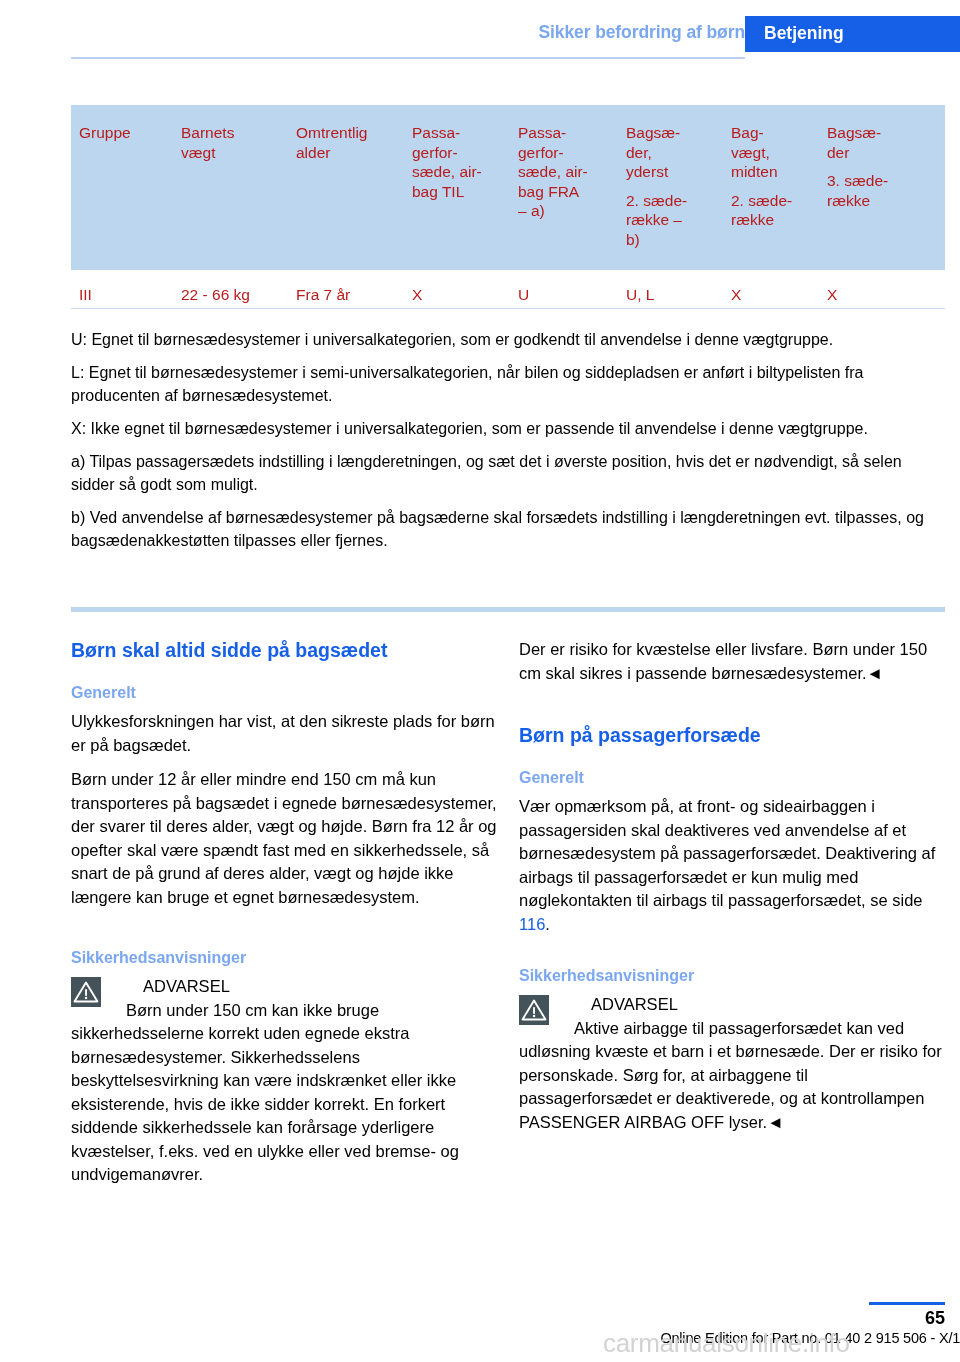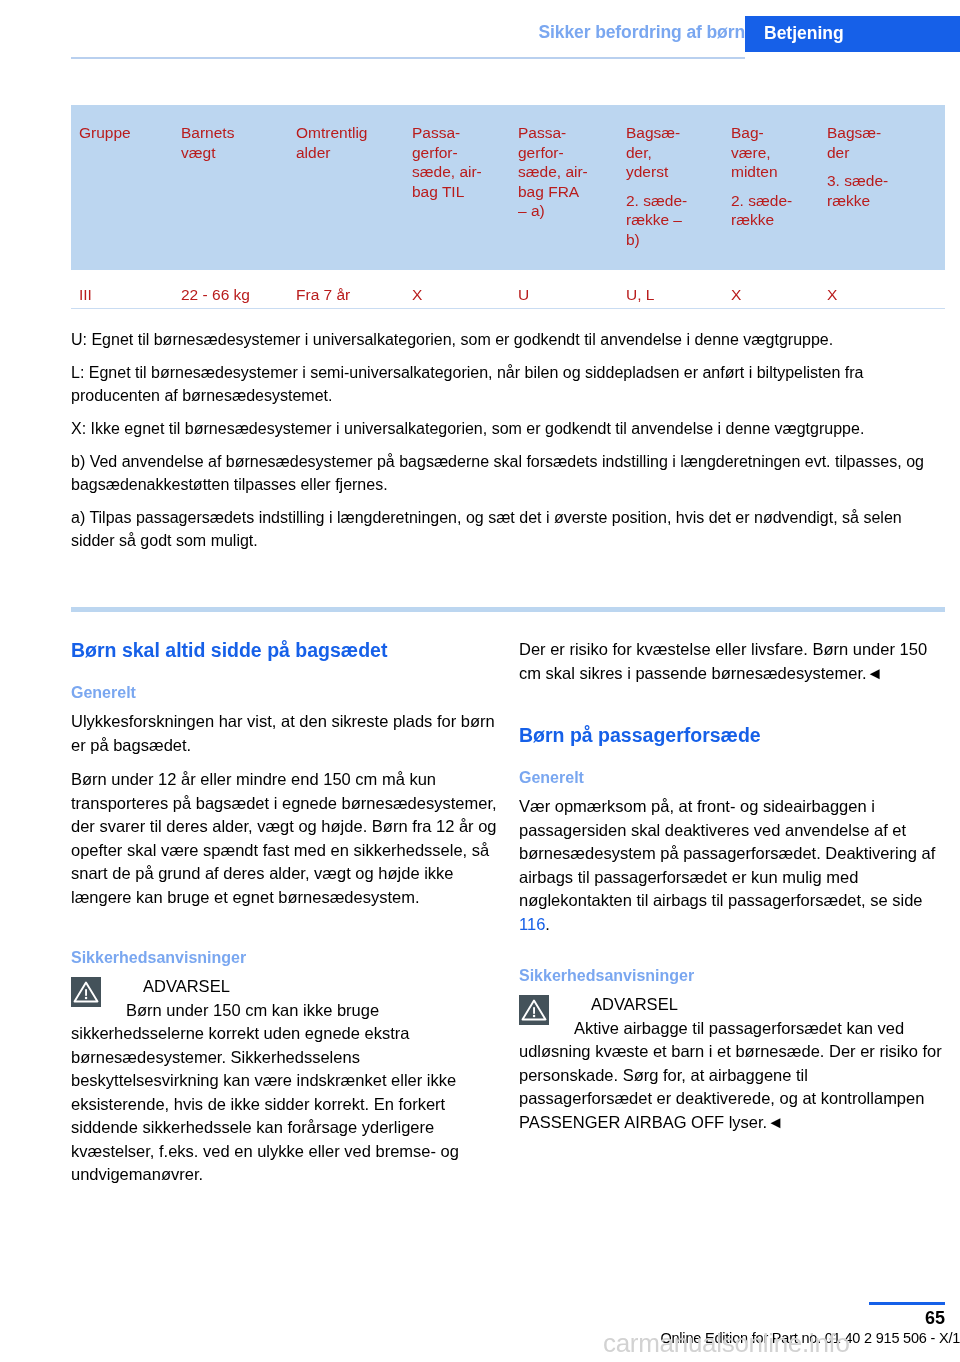--- a/index.html
+++ b/index.html
@@ -275,21 +275,21 @@
         <span class="ln">Bagsæ-</span>
         <span class="ln">der,</span>
         <span class="ln">yderst</span>
         <span class="gap"></span>
         <span class="ln">2. sæde-</span>
         <span class="ln">række –</span>
         <span class="ln">b)</span>
       </div>
       <div class="cell c6">
         <span class="ln">Bag-</span>
-        <span class="ln">være,</span>
+        <span class="ln">vægt,</span>
         <span class="ln">midten</span>
         <span class="gap"></span>
         <span class="ln">2. sæde-</span>
         <span class="ln">række</span>
       </div>
       <div class="cell c7">
         <span class="ln">Bagsæ-</span>
         <span class="ln">der</span>
         <span class="gap"></span>
         <span class="ln">3. sæde-</span>
@@ -304,23 +304,23 @@
       <div class="cell c4">U</div>
       <div class="cell c5">U, L</div>
       <div class="cell c6">X</div>
       <div class="cell c7">X</div>
     </div>
   </div>
 
   <div class="notes">
     <div class="note">U: Egnet til børnesædesystemer i universalkategorien, som er godkendt til anvendelse i denne vægtgruppe.</div>
     <div class="note">L: Egnet til børnesædesystemer i semi-universalkategorien, når bilen og siddepladsen er anført i biltypelisten fra producenten af børnesædesystemet.</div>
-    <div class="note">X: Ikke egnet til børnesædesystemer i universalkategorien, som er godkendt til anvendelse i denne vægtgruppe.</div>
+    <div class="note">X: Ikke egnet til børnesædesystemer i universalkategorien, som er passende til anvendelse i denne vægtgruppe.</div>
+    <div class="note">a) Tilpas passagersædets indstilling i længderetningen, og sæt det i øverste position, hvis det er nødvendigt, så selen sidder så godt som muligt.</div>
     <div class="note">b) Ved anvendelse af børnesædesystemer på bagsæderne skal forsædets indstilling i længderetningen evt. tilpasses, og bagsædenakkestøtten tilpasses eller fjernes.</div>
-    <div class="note">a) Tilpas passagersædets indstilling i længderetningen, og sæt det i øverste position, hvis det er nødvendigt, så selen sidder så godt som muligt.</div>
   </div>
   <div class="notes-rule"></div>
 
   <div class="col col-left">
     <h1 class="sect">Børn skal altid sidde på bagsædet</h1>
     <h2 class="sub">Generelt</h2>
     <p class="body">Ulykkesforskningen har vist, at den sikreste plads for børn er på bagsædet.</p>
     <p class="body">Børn under 12 år eller mindre end 150 cm må kun transporteres på bagsædet i egnede børnesædesystemer, der svarer til deres alder, vægt og højde. Børn fra 12 år og opefter skal være spændt fast med en sikkerhedssele, så snart de på grund af deres alder, vægt og højde ikke længere kan bruge et egnet børnesædesystem.</p>
     <div class="spacer-lg"></div>
     <h2 class="sub">Sikkerhedsanvisninger</h2>

